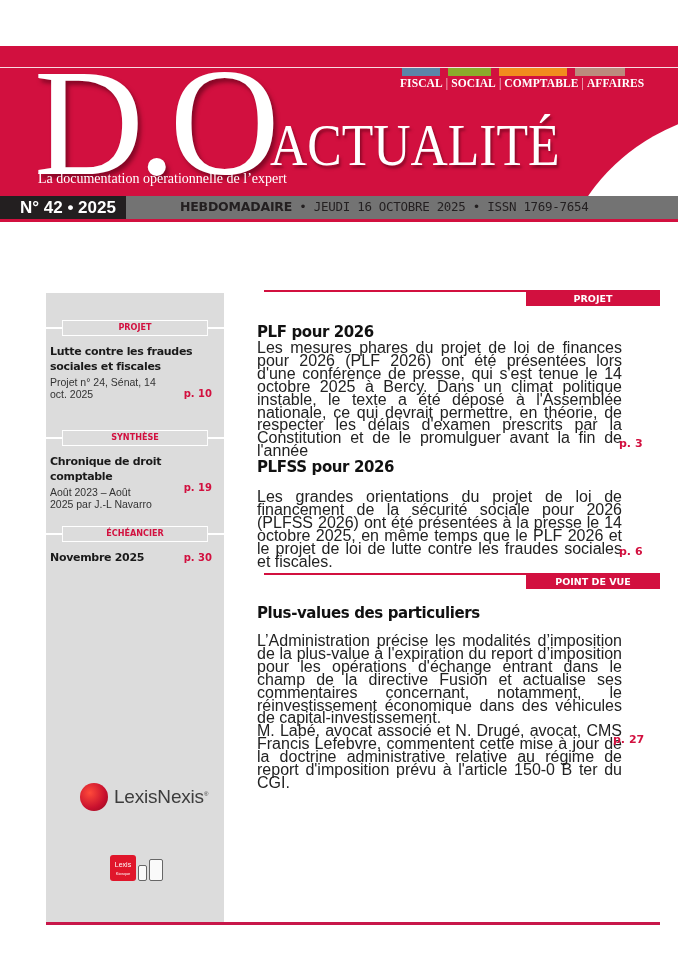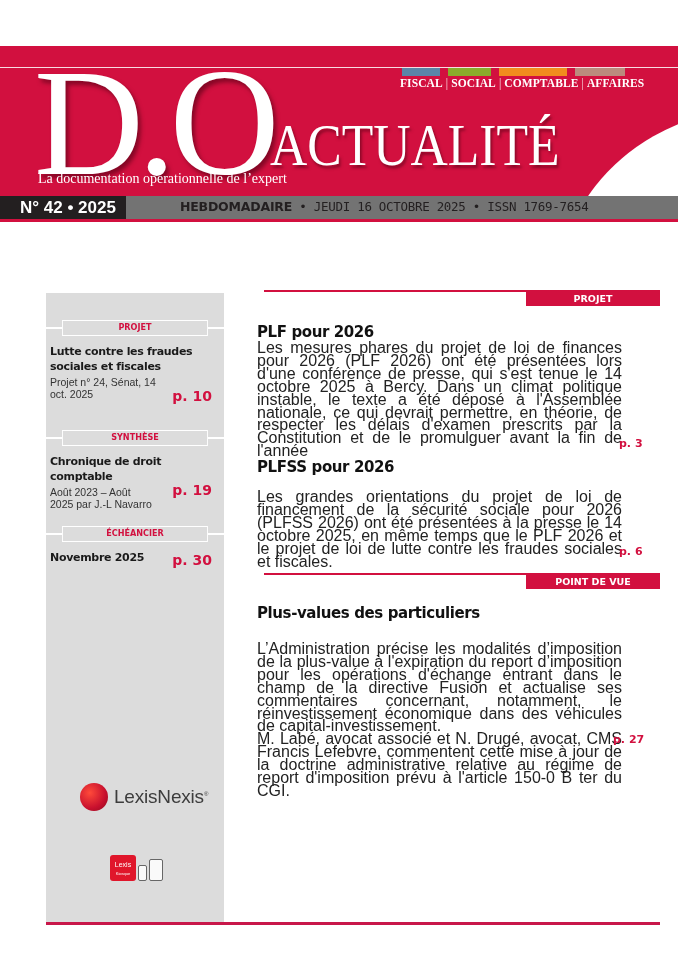--- a/index.html
+++ b/index.html
@@ -25,21 +25,21 @@
   .issue-meta b { font-family: "DejaVu Sans", sans-serif; font-weight: bold; font-size: 12.5px; letter-spacing: -0.2px; }
 
   
   .sidebar { position: absolute; left: 46px; top: 293px; width: 178px; height: 630px; background: #dcdcdc; }
   .sb-section { position: absolute; left: 0; width: 178px; }
   .sb-label-row { position: relative; height: 16px; }
   .sb-label-row::before { content: ""; position: absolute; left: -8px; right: -8px; top: 7px; height: 2px; background: #ffffff; }
   .sb-label { position: absolute; left: 8px; right: 8px; top: 0; height: 16px; background: #dcdcdc; border: 1.5px solid #ffffff; text-align: center; font-family: "DejaVu Sans", sans-serif; font-weight: bold; font-size: 9px; line-height: 13px; color: #d2103f; transform: scaleX(0.9); }
   .sb-title { padding: 8px 4px 0 4px; font-family: "DejaVu Sans", sans-serif; font-weight: bold; font-size: 11px; line-height: 15px; color: #1a1a1a; letter-spacing: -0.3px; }
   .sb-sub { padding: 2px 4px 0 4px; font-size: 10.5px; line-height: 12px; color: #333333; }
-  .sb-page { position: absolute; right: 12px; font-family: "DejaVu Sans", sans-serif; font-weight: bold; font-size: 14px; color: #d2103f; }
+  .sb-page { position: absolute; right: 12px; font-family: "DejaVu Sans", sans-serif; font-weight: bold; font-size: 10px; color: #d2103f; }
 
   .lexis-logo { position: absolute; left: 34px; top: 490px; display: flex; align-items: center; gap: 6px; }
   .lexis-logo .globe { width: 28px; height: 28px; border-radius: 50%; background: radial-gradient(circle at 35% 35%, #ff4a3a, #c8102e 60%, #8c0a1e); }
   .lexis-logo .word { font-family: "Liberation Sans", sans-serif; font-size: 19px; color: #3d3d3d; letter-spacing: -0.2px; }
   .lexis-logo .word sup { font-size: 6px; }
   .kiosque { position: absolute; left: 64px; top: 562px; display: flex; align-items: flex-end; gap: 2px; }
   .kiosque .badge { width: 26px; height: 26px; background: #e0162b; border-radius: 3px; color: #ffffff; font-size: 7px; line-height: 9px; text-align: center; padding-top: 5px; }
   .kiosque .badge small { display: block; font-size: 4px; }
   .kiosque .phone { width: 9px; height: 16px; border: 1.5px solid #666; border-radius: 2px; background: #fafafa; }
   .kiosque .tablet { width: 14px; height: 22px; border: 1.5px solid #666; border-radius: 2px; background: #fafafa; }
@@ -139,18 +139,18 @@
   <h2>PLFSS pour 2026</h2>
   <p style="margin-top:14px">Les grandes orientations du projet de loi de financement de la sécurité sociale pour 2026 (PLFSS 2026) ont été présentées à la presse le 14 octobre 2025, en même temps que le PLF 2026 et le projet de loi de lutte contre les fraudes sociales et fiscales.</p>
 </article>
 <div class="page-ref" style="left:612px;top:545px">p. 6</div>
 
 <div class="rule" style="top:573px"></div>
 <div class="tag-box" style="top:574px">POINT DE VUE</div>
 
 <article class="article" style="top:603px">
   <h2>Plus-values des particuliers</h2>
-  <p style="margin-top:20px">L’Administration précise les modalités d’imposition de la plus-value à l'expiration du report d’imposition pour les opérations d'échange entrant dans le champ de la directive Fusion et actualise ses commentaires concernant, notamment, le réinvestissement économique dans des véhicules de capital-investissement.</p>
+  <p style="margin-top:12px">L’Administration précise les modalités d’imposition de la plus-value à l'expiration du report d’imposition pour les opérations d'échange entrant dans le champ de la directive Fusion et actualise ses commentaires concernant, notamment, le réinvestissement économique dans des véhicules de capital-investissement.</p>
   <p>M. Labé, avocat associé et N. Drugé, avocat, CMS Francis Lefebvre, commentent cette mise à jour de la doctrine administrative relative au régime de report d'imposition prévu à l'article 150-0 B ter du CGI.</p>
 </article>
 <div class="page-ref" style="left:606px;top:733px">p. 27</div>
 
 <div class="bottom-rule"></div>
 
 </body></html>

